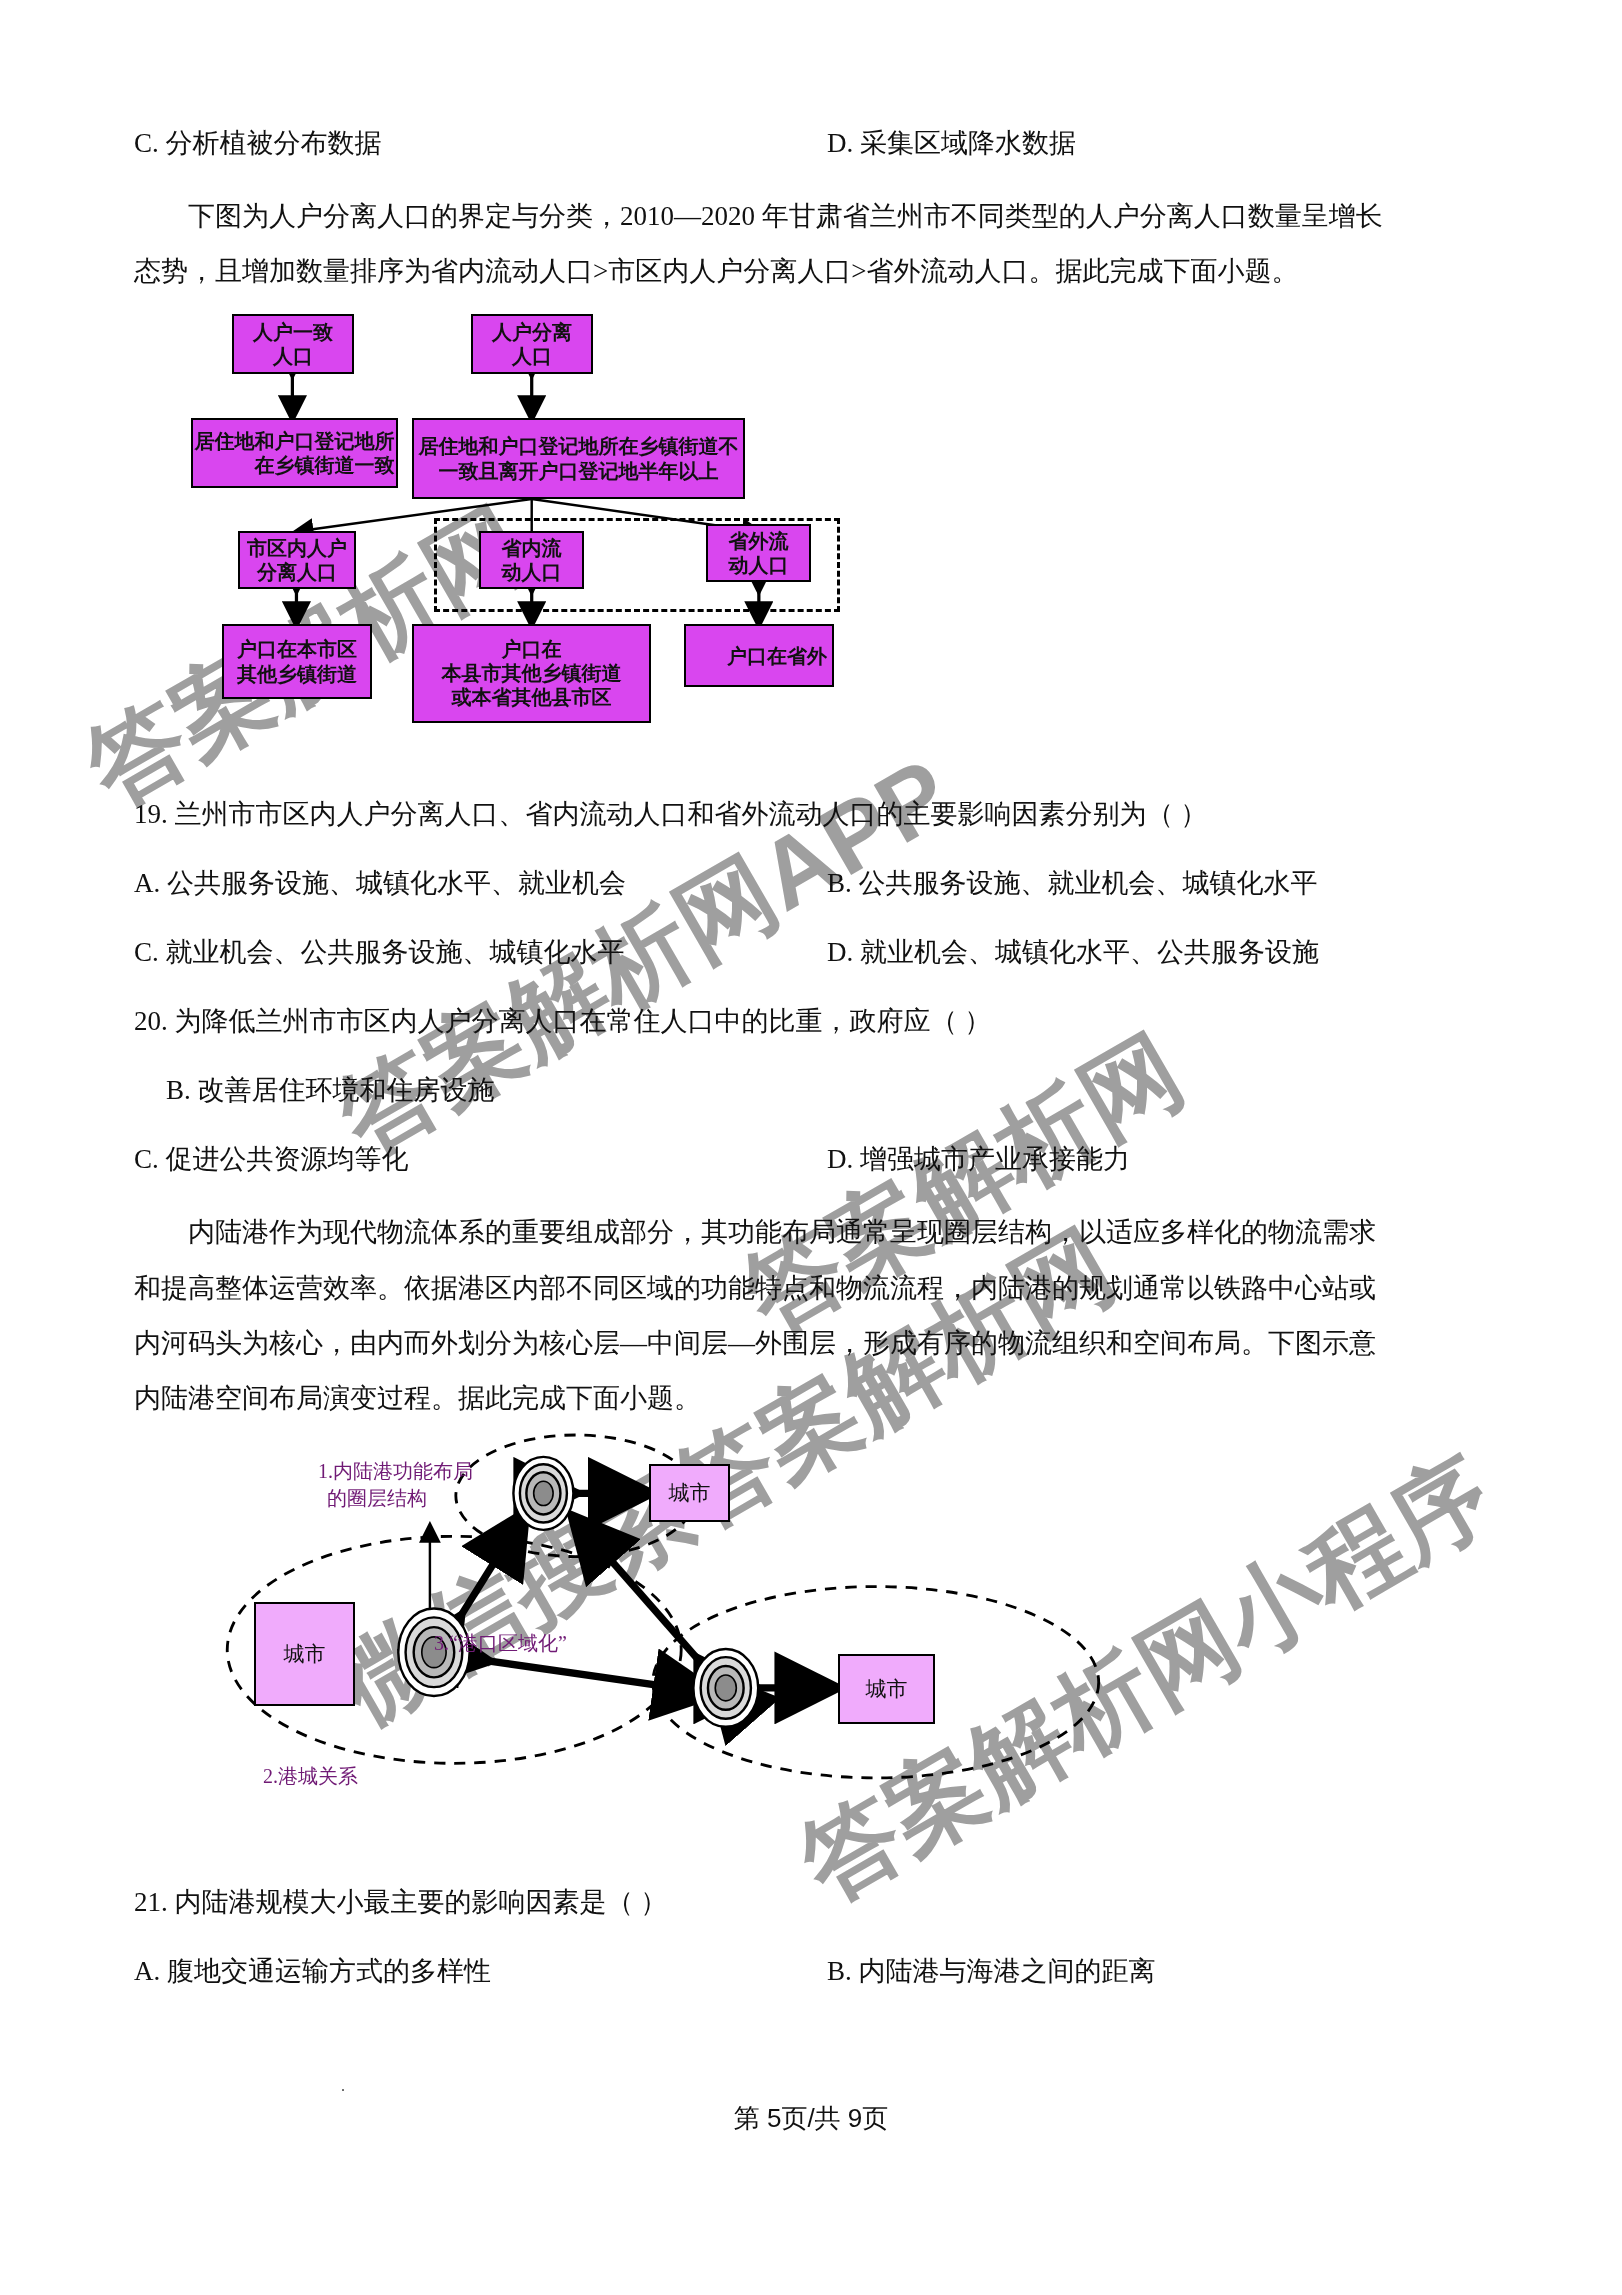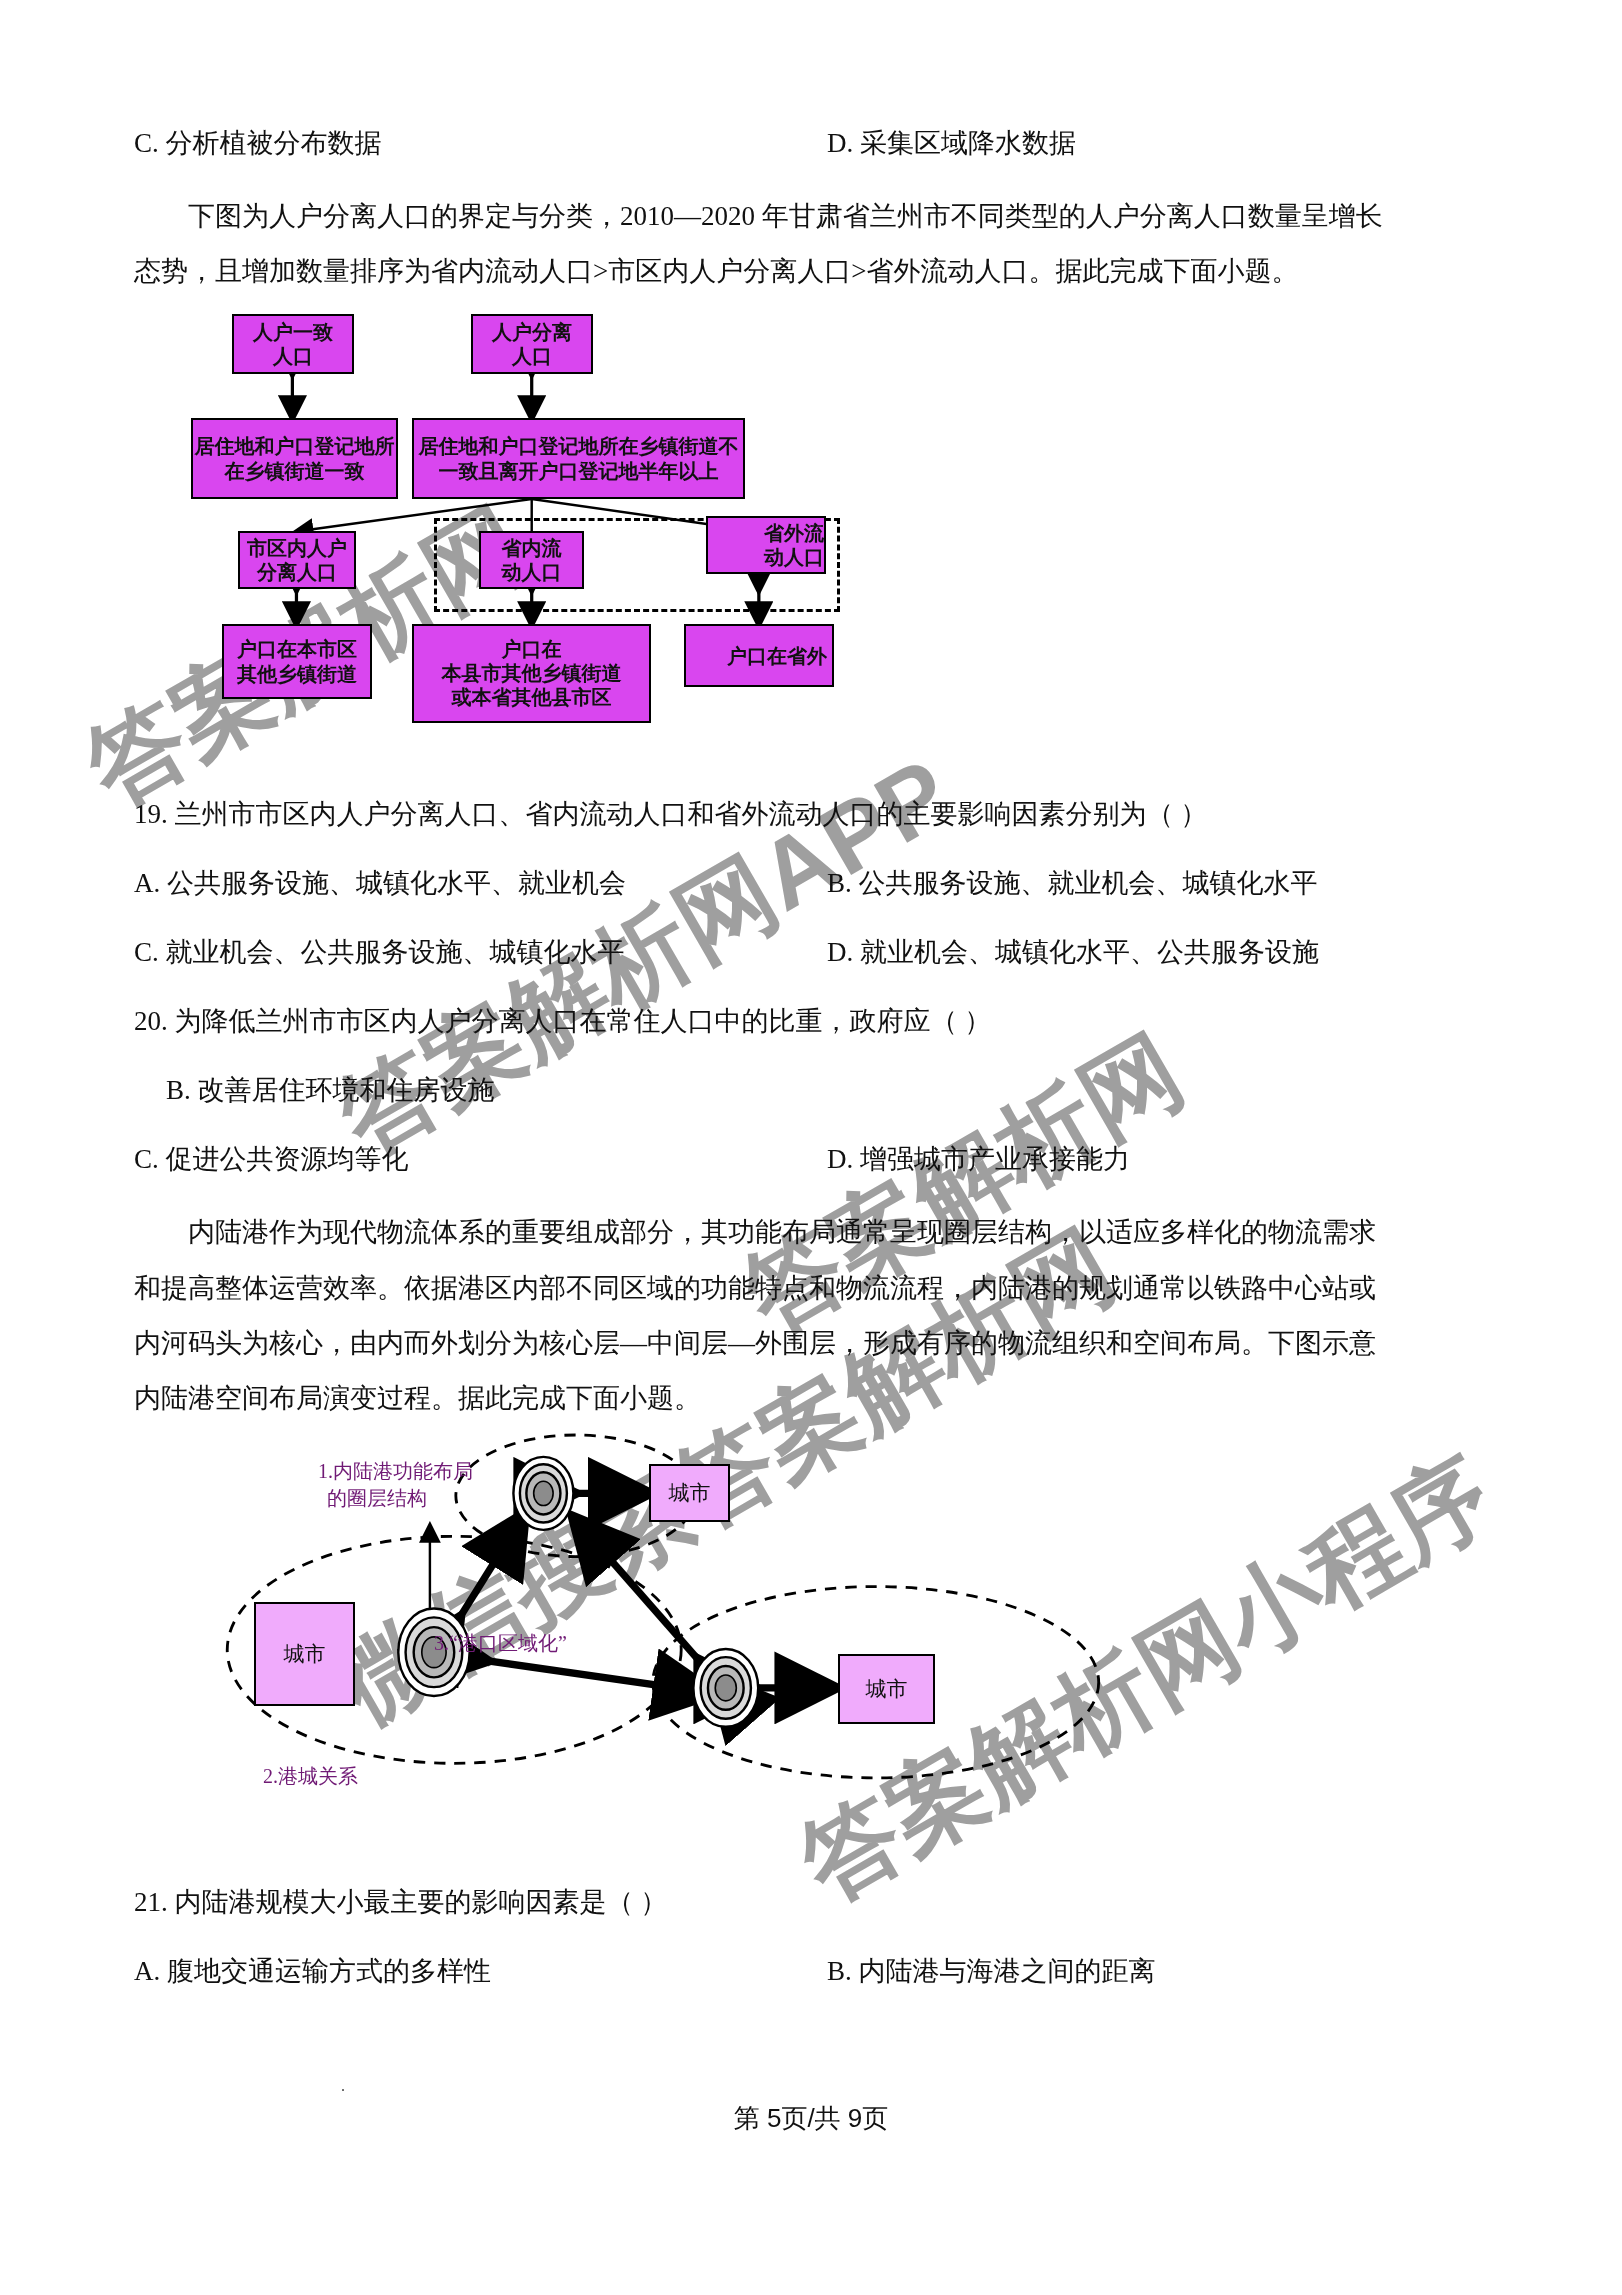--- a/index.html
+++ b/index.html
@@ -206,37 +206,37 @@
       <div class="dashbox" style="left:243px; top:204px; width:406px; height:94px;"></div>
 
       <div class="fbox" style="left:41px;  top:0px;   width:122px; height:60px;">
         <span>人户一致<br>人口</span>
       </div>
 
       <div class="fbox" style="left:280px; top:0px;   width:122px; height:60px;">
         <span>人户分离<br>人口</span>
       </div>
 
-      <div class="fbox" style="left:0px;   top:104px; width:207px; height:81px;">
+      <div class="fbox" style="left:0px;   top:104px; width:207px; height:70px;text-align:right;">
         <span>居住地和户口登记地所<br>在乡镇街道一致</span>
       </div>
 
       <div class="fbox" style="left:221px; top:104px; width:333px; height:81px;">
         <span>居住地和户口登记地所在乡镇街道不<br>一致且离开户口登记地半年以上</span>
       </div>
 
       <div class="fbox" style="left:47px;  top:217px; width:118px; height:58px;">
         <span>市区内人户<br>分离人口</span>
       </div>
 
       <div class="fbox" style="left:288px; top:217px; width:105px; height:58px;">
         <span>省内流<br>动人口</span>
       </div>
 
-      <div class="fbox" style="left:515px; top:202px; width:120px; height:58px;justify-content:flex-end;">
+      <div class="fbox" style="left:515px; top:210px; width:105px; height:58px;">
         <span>省外流<br>动人口</span>
       </div>
 
       <div class="fbox" style="left:31px;  top:310px; width:150px; height:75px;">
         <span>户口在本市区<br>其他乡镇街道</span>
       </div>
 
       <div class="fbox" style="left:221px; top:310px; width:239px; height:99px; line-height:1.18;">
         <span>户口在<br>本县市其他乡镇街道<br>或本省其他县市区</span>
       </div>

